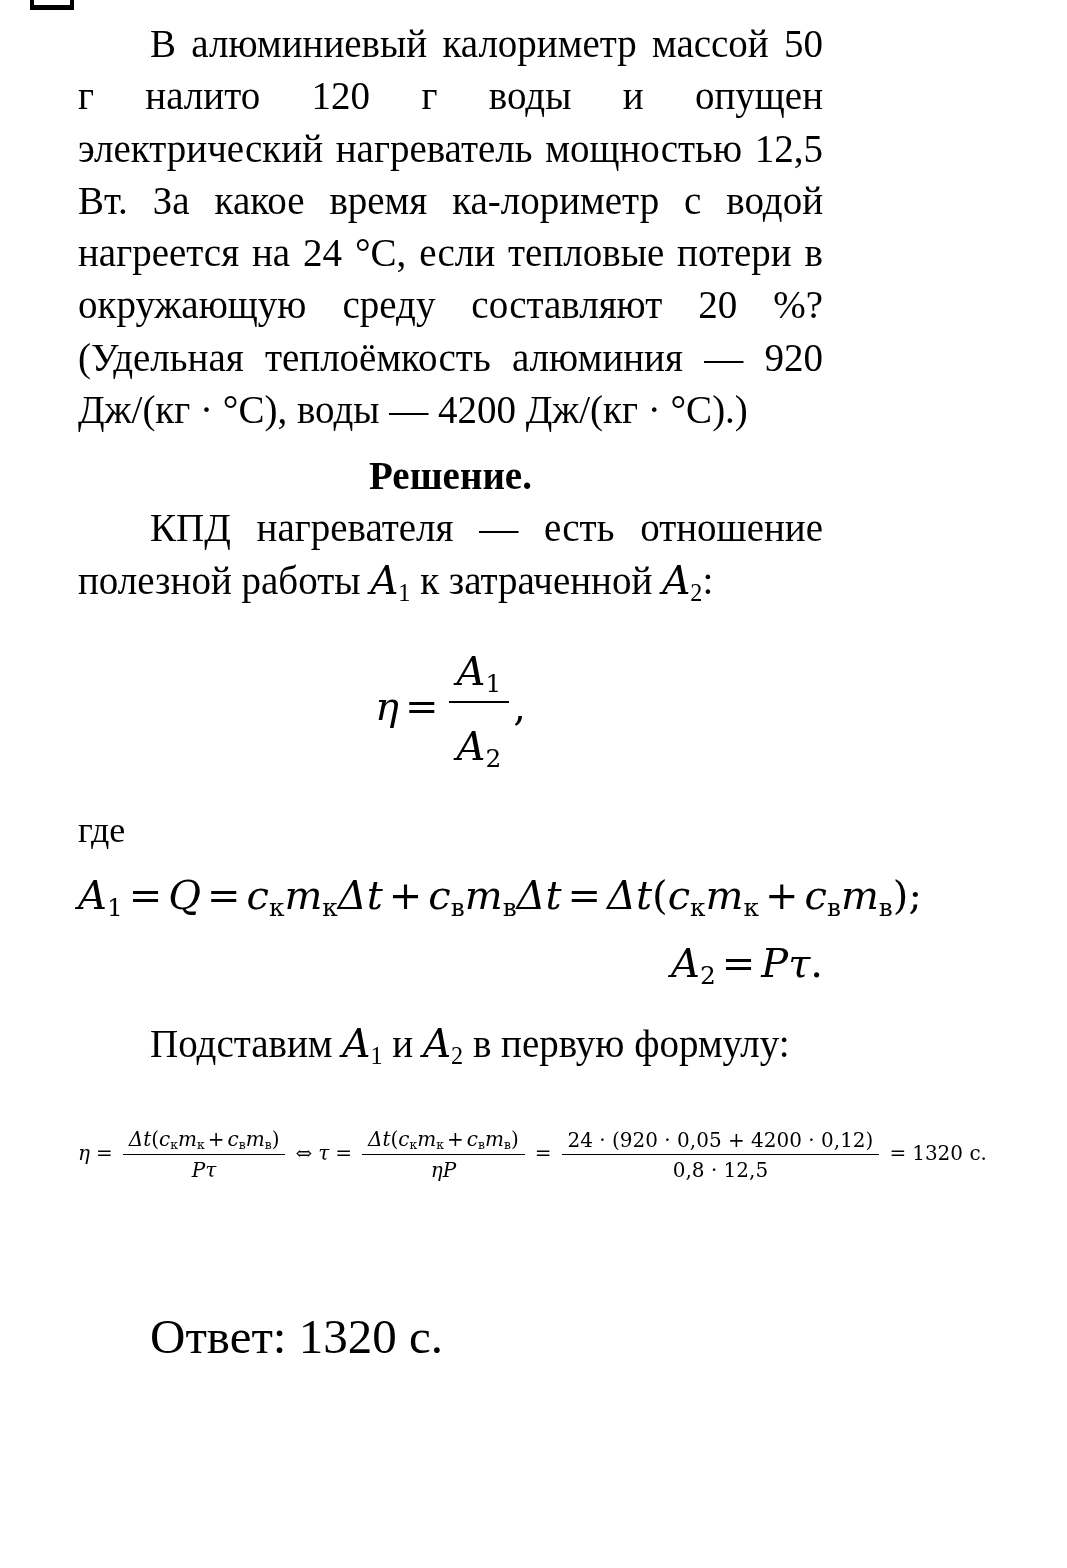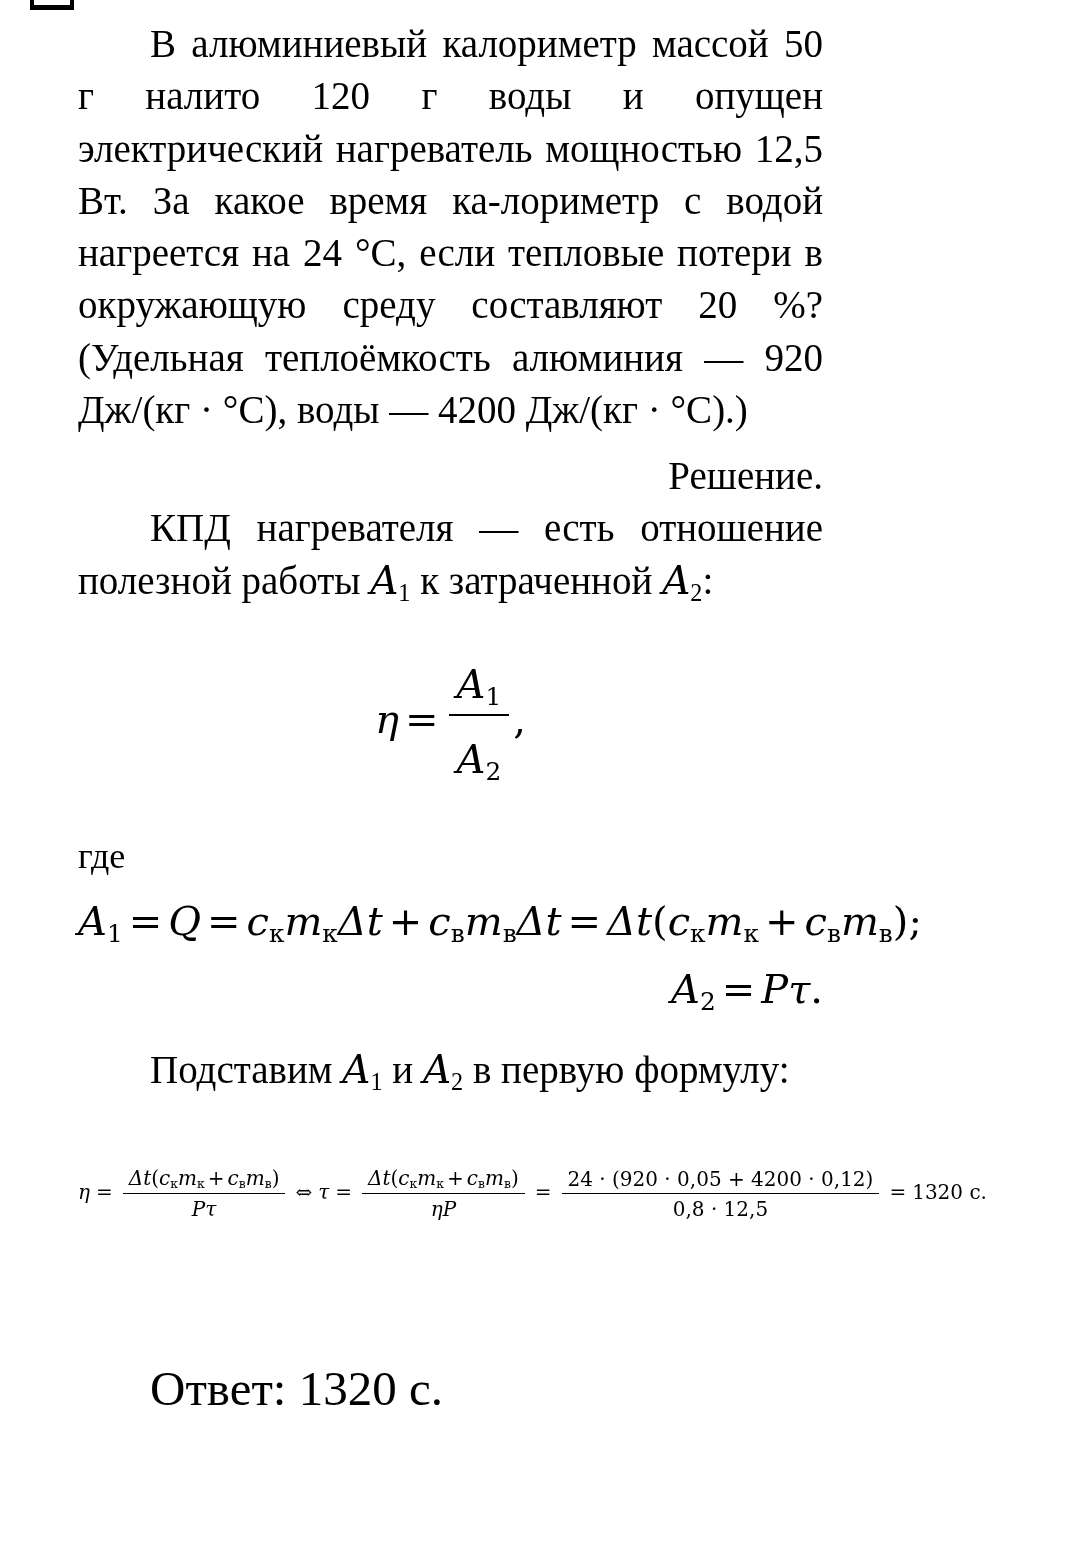--- a/index.html
+++ b/index.html
@@ -41,23 +41,23 @@
     margin: 0;
     font-size: 39px;
     line-height: 1.34;
     text-align: justify;
     text-indent: 72px;
     hyphens: manual;
   }
   .bold-head {
     margin: 14px 0 0 0;
     font-size: 39px;
-    font-weight: normal;
+    font-weight: bold;
     line-height: 1.34;
-    text-align: right;
+    text-align: center;
   }
   .where {
     margin: 10px 0 0 0;
     font-size: 36px;
     line-height: 1.34;
     text-align: left;
   }
   
   .math-block {
     text-align: center;
@@ -75,21 +75,21 @@
   .mathline {
     display: inline-block;
     font-size: 40px;
     white-space: nowrap;
     vertical-align: middle;
   }
   .frac {
     display: inline-block;
     vertical-align: middle;
     text-align: center;
-    margin: 16px 4px;
+    margin: 3px 4px;
   }
   .frac .num {
     display: block;
     padding: 0 8px 3px 8px;
     border-bottom: 2px solid #000;
   }
   .frac .den {
     display: block;
     padding: 20px 8px 0 8px;
   }

